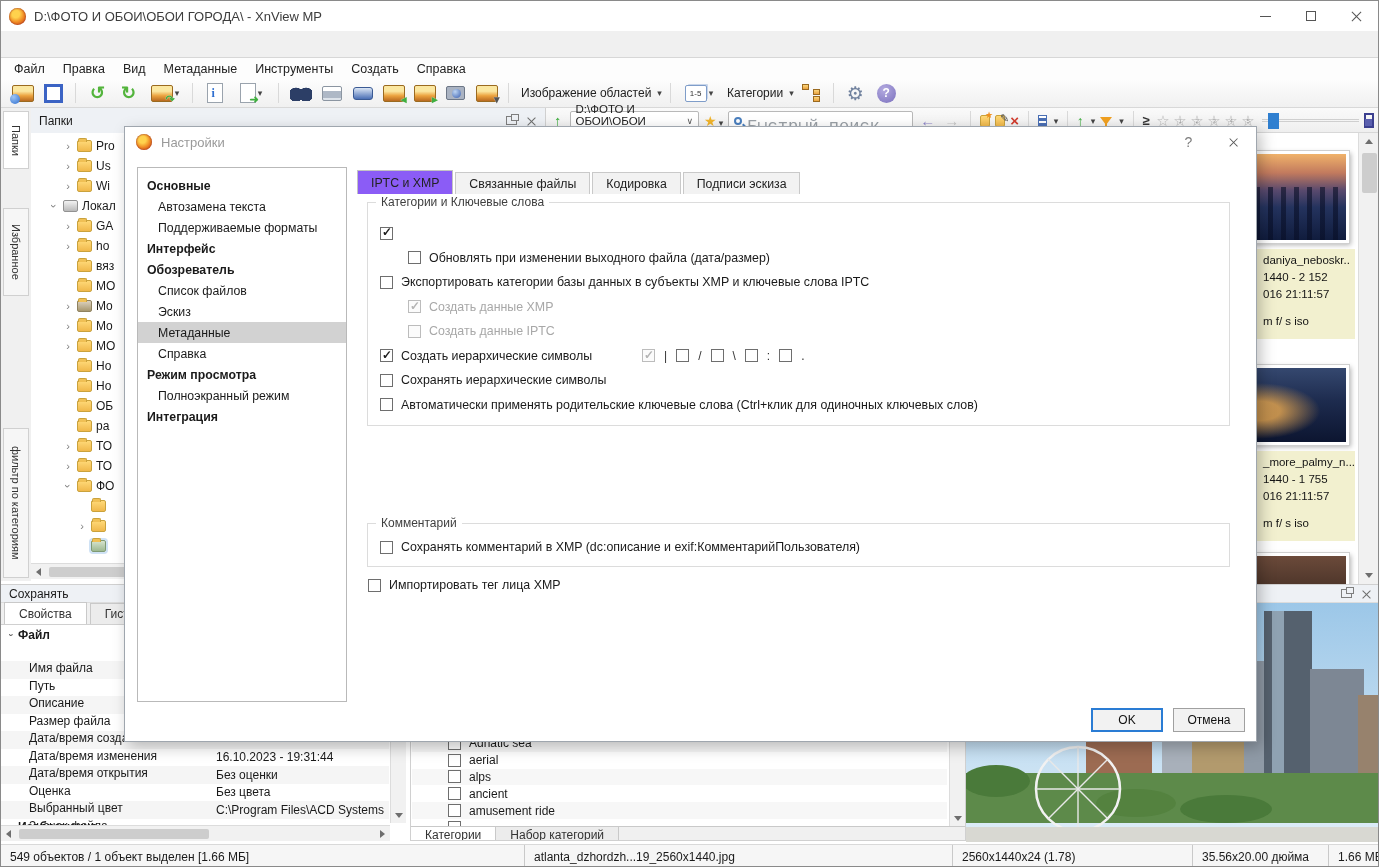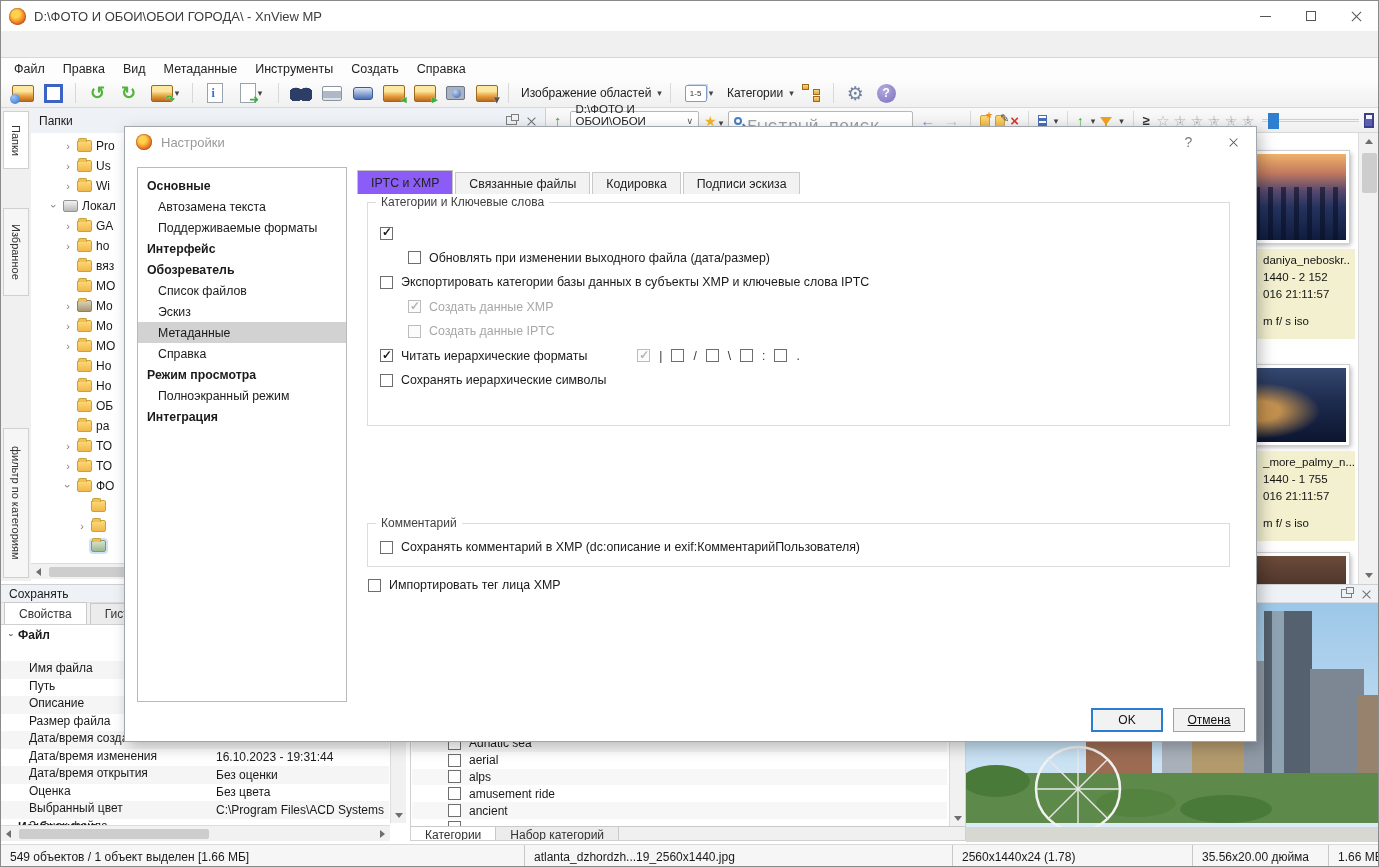--- a/index.html
+++ b/index.html
@@ -637,25 +637,25 @@
         <div class="catrow">
         <span class="cb"></span>
         <span>aerial</span>
       </div>
         <div class="catrow">
         <span class="cb"></span>
         <span>alps</span>
       </div>
         <div class="catrow">
         <span class="cb"></span>
-        <span>amusement ride</span>
+        <span>ancient</span>
       </div>
         <div class="catrow">
         <span class="cb"></span>
-        <span>ancient</span>
+        <span>amusement ride</span>
       </div>
         <div class="catrow">
         <span class="cb"></span>
         <span></span>
       </div>
       </div>
     <div class="vscroll" style="right:0; top:0; height:241px;">
       <span class="arr d" style="left:4px;"></span>
     </div>
     <div id="cat-tabs">
@@ -804,40 +804,44 @@
           <span class="cb ck dis"></span>
           <span class="lbl dis">Создать данные XMP</span>
         </div>
           <div class="crow ind">
           <span class="cb dis"></span>
           <span class="lbl dis">Создать данные IPTC</span>
         </div>
         </div>
       <div class="crow">
         <span class="cb ck"></span>
-        <span class="lbl">Читать иерархические форматы</span>
+        <span class="lbl">Создать иерархические символы</span>
         <span class="hierbox">
           <span class="cb ck dis"></span>
           <span class="hsep">|</span>
           <span class="cb"></span>
           <span class="hsep">/</span>
           <span class="cb"></span>
           <span class="hsep">\</span>
           <span class="cb"></span>
           <span class="hsep">:</span>
           <span class="cb"></span>
           <span class="hsep">.</span>
         </span>
       </div>
       <div>
 
       <div class="crow">
           <span class="cb"></span>
           <span class="lbl">Сохранять иерархические символы</span>
         </div>
+          <div class="crow">
+          <span class="cb"></span>
+          <span class="lbl">Автоматически применять родительские ключевые слова (Ctrl+клик для одиночных ключевых слов)</span>
+        </div>
         </div>
     </div>
 
 
     <div class="grp" style="top:396px; height:44px; padding-top:11px;">
       <span class="leg">Комментарий</span>
       <div>
 
       <div class="crow">
           <span class="cb"></span>
@@ -847,18 +851,18 @@
     </div>
 
     <div id="face-row" class="crow">
       <span class="cb"></span>
       <span class="lbl">Импортировать тег лица XMP</span>
     </div>
 
     <div class="btn primary" style="left:966px; top:581px;">
         <span>OK</span>
       </div>
-    <div class="btn" style="left:1048px; top:581px;text-decoration:underline;">
+    <div class="btn" style="left:1048px; top:581px;">
         <span>Отмена</span>
       </div>
   </div>
 
 </div>
 
 </body></html>

